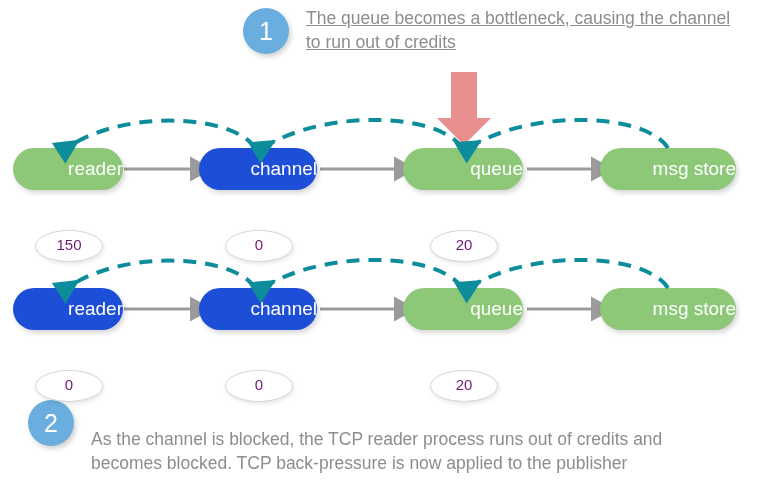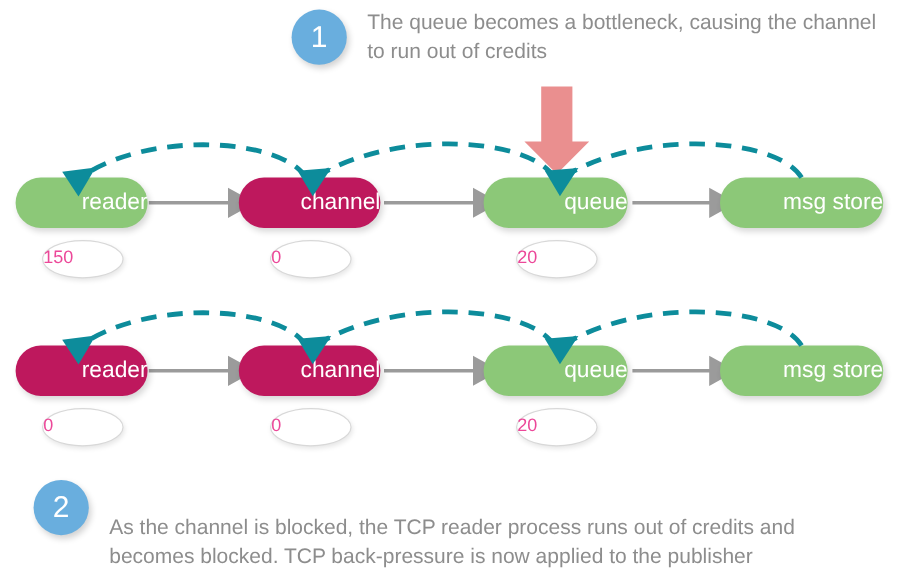--- a/index.html
+++ b/index.html
@@ -39,52 +39,54 @@
   .annotation-text {
     color: #8d8d8d;
     font-size: 17.5px;
     line-height: 23.5px;
     margin-left: 17px;
     margin-top: -1px;
     white-space: pre-line;
   }
 
   #annotation-1 { left: 243px; top: 8px; }
-  #annotation-1 .annotation-text { max-width: 430px; }
+  #annotation-1 .annotation-text { max-width: 430px; text-decoration: underline; }
   #annotation-2 { left: 28px; top: 400px; }
   #annotation-2 .annotation-text { max-width: 640px; margin-top: 28px; }
 
   
   .node {
     position: absolute;
     height: 42px;
     border-radius: 21px;
     color: #ffffff;
     font-size: 19px;
     line-height: 42px;
     text-align: right;
     box-shadow: 2px 3px 5px rgba(0,0,0,0.16);
     z-index: 4;
   }
   .node.green  { background: #8cc878; }
-  .node.yellow { background: #be185d; }
+  .node.yellow { background: #1d4ed8; }
 
   
   .badge {
     position: absolute;
     width: 66px;
     height: 30px;
     border-radius: 50%;
     background: #ffffff;
     border: 1px solid #d8d8d8;
-    color: #ec4899;
+    color: #701a75;
     font-size: 15px;
     line-height: 28px;
+    text-align: center;
     box-shadow: 1px 2px 4px rgba(0,0,0,0.10);
     z-index: 4;
+    margin-top: 30px;
   }
 
   
   .overlay {
     position: absolute;
     left: 0;
     top: 0;
     width: 769px;
     height: 481px;
     pointer-events: none;

